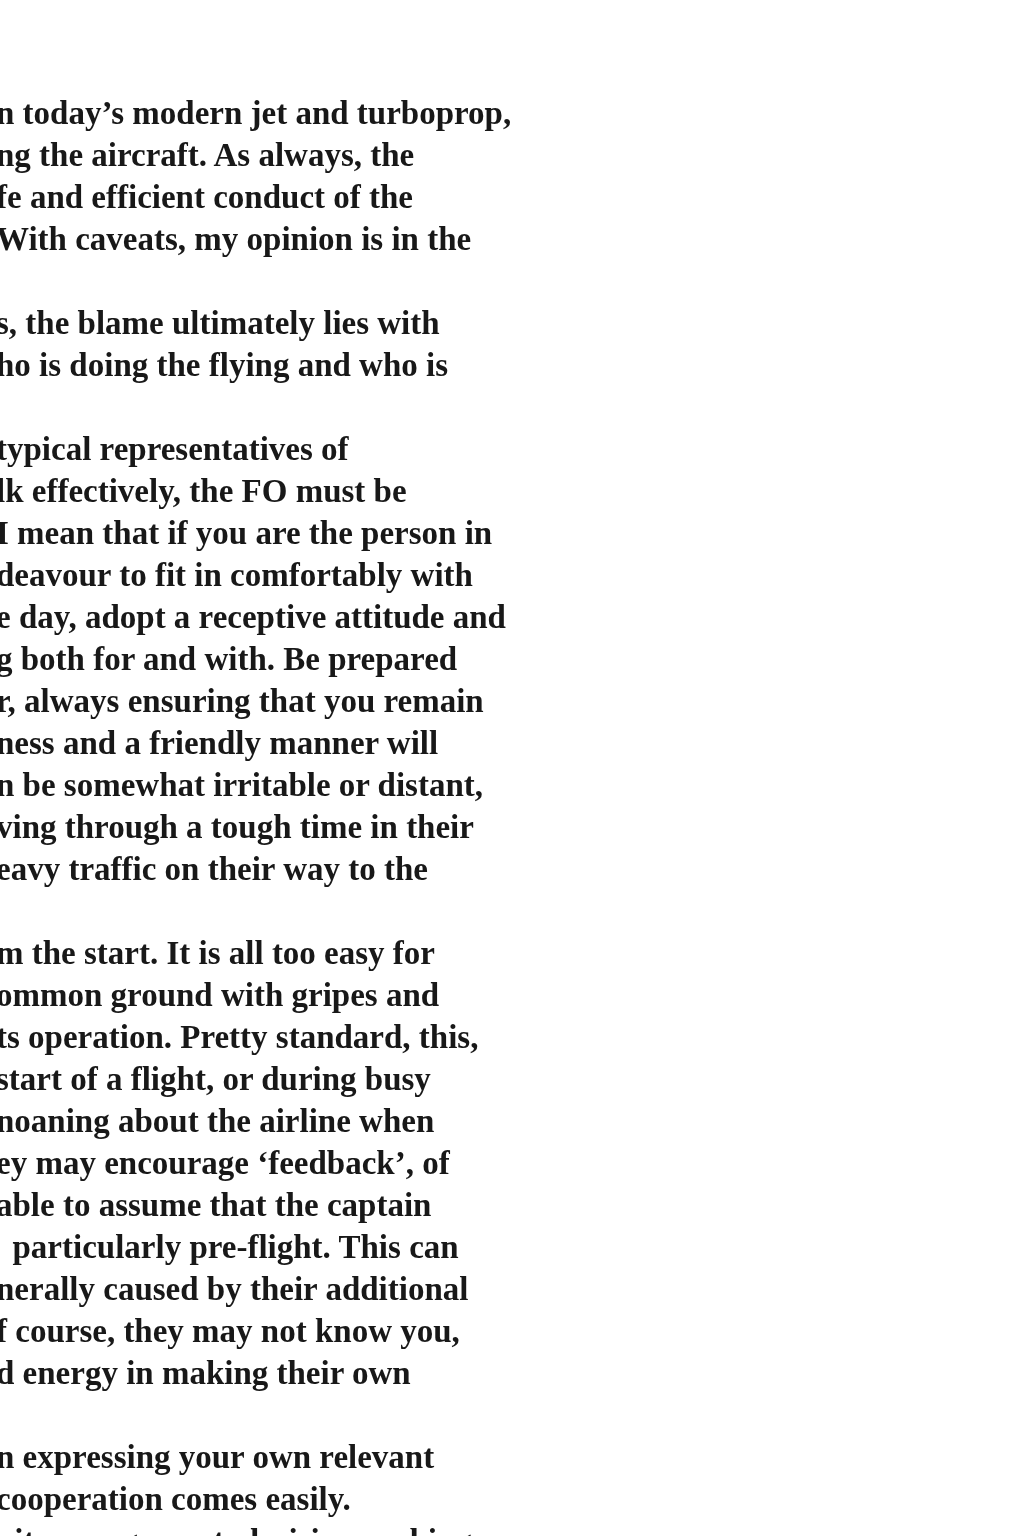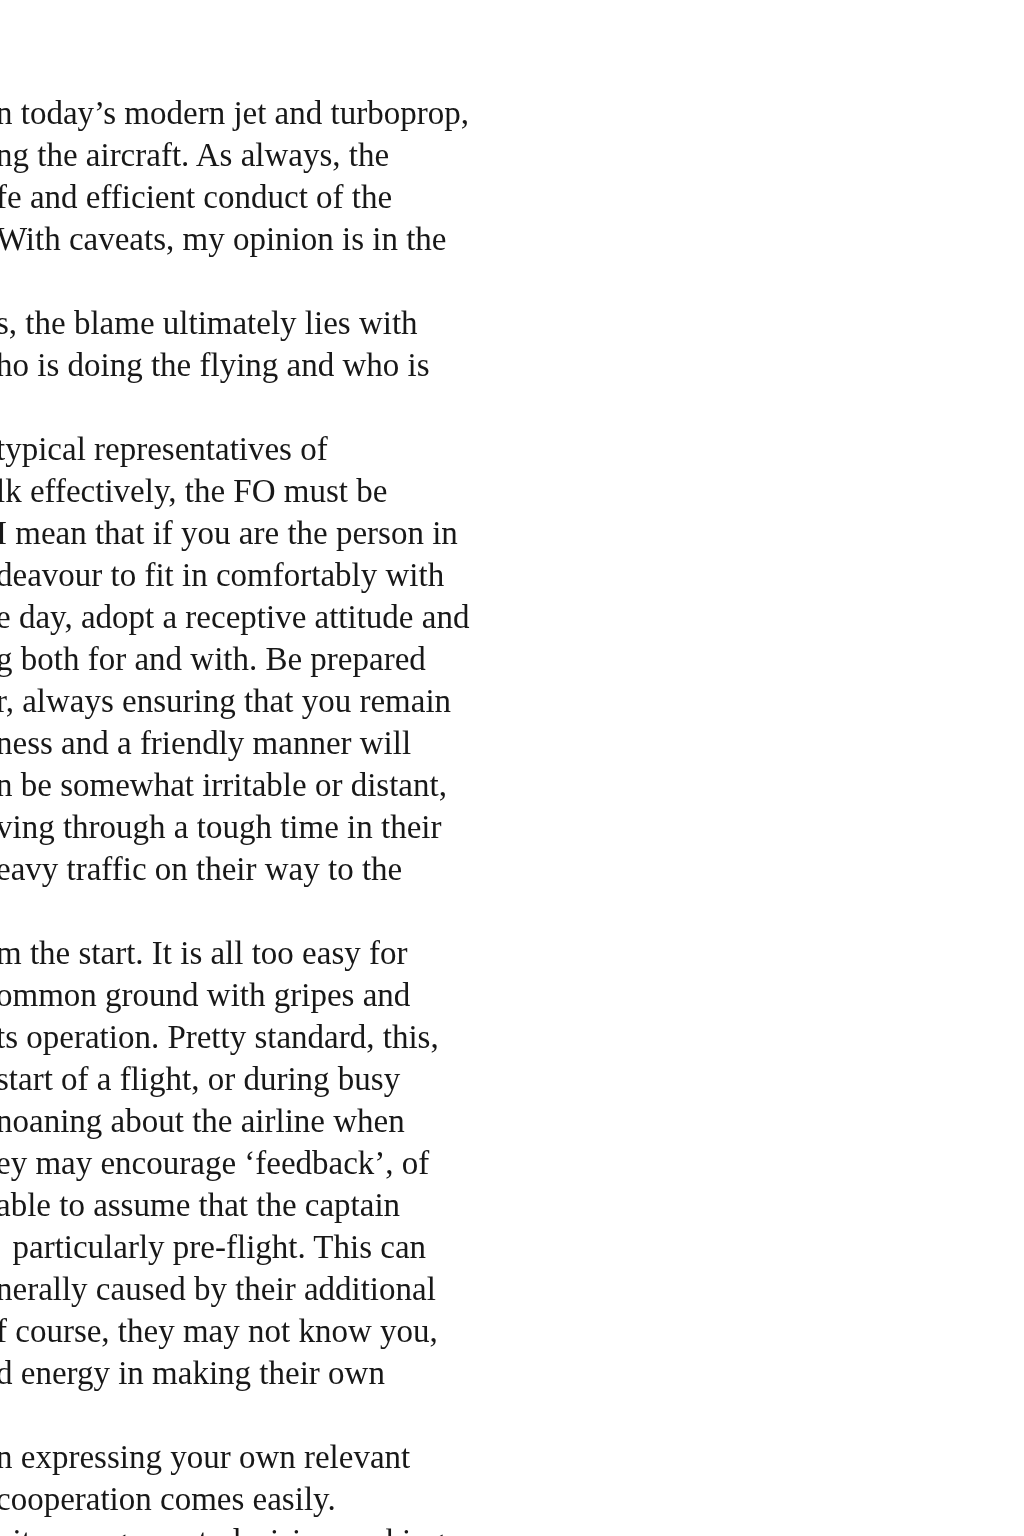--- a/index.html
+++ b/index.html
@@ -11,20 +11,21 @@
     height: 1536px;
     background: #ffffff;
     overflow: hidden;
   }
   .page {
     position: relative;
     width: 1024px;
     height: 1536px;
     background: #ffffff;
     overflow: hidden;
+    font-weight: bold;
   }
   .text-column {
     position: absolute;
     top: 0;
     left: -4px;
     padding-top: 92px;
     font-family: "Liberation Serif", "DejaVu Serif", serif;
     font-size: 33px;
     line-height: 42px;
     color: #181818;

